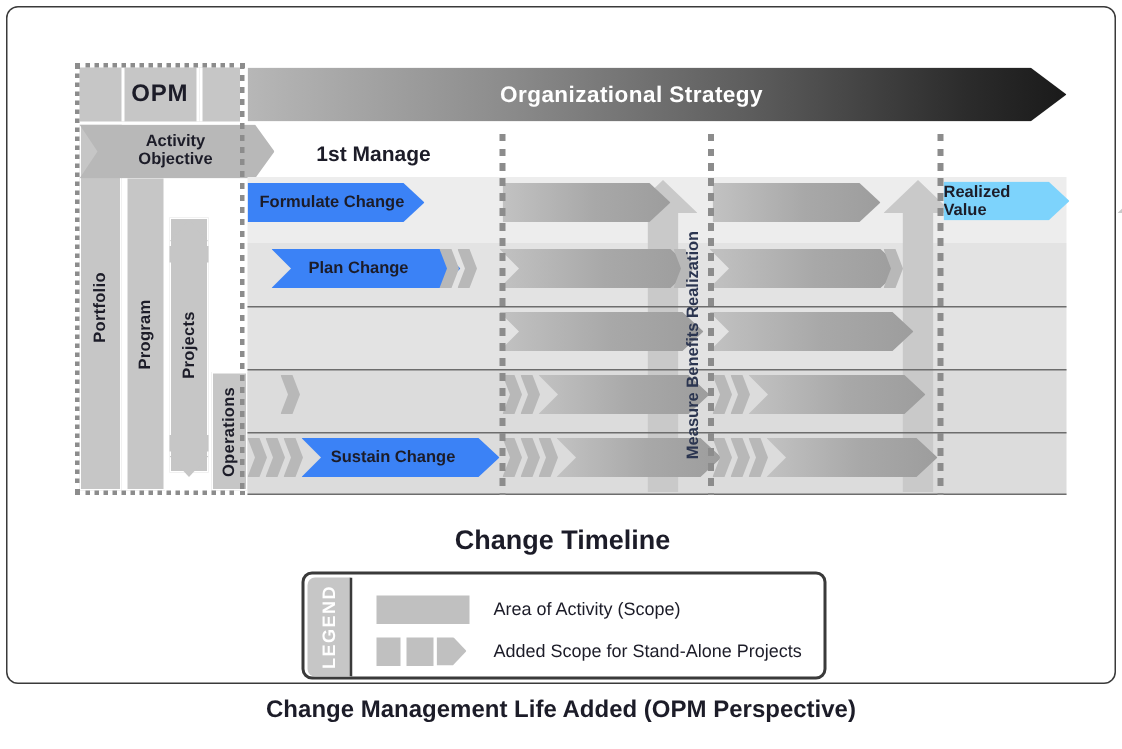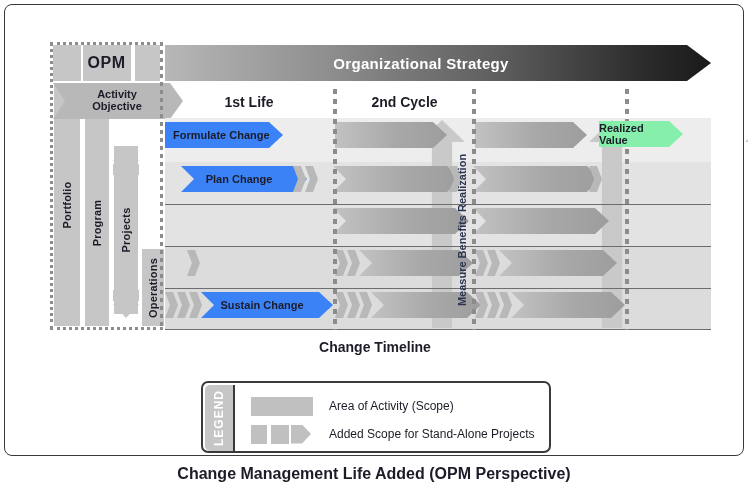--- a/index.html
+++ b/index.html
@@ -157,32 +157,32 @@
     width:16px; height:200px;
     display:flex; align-items:center; justify-content:center;
   }
   #mbr span {
     transform: rotate(-90deg); white-space:nowrap;
     font-size:11px; font-weight:bold; color:#2b3550;
   }
 
   
   #realized {
-    position:absolute; left:594px; top:116px;
+    position:absolute; left:624px; top:116px;
     width:84px; height:26px;
-    background:#86efac;
+    background:#7dd3fc;
     clip-path: polygon(0 0, calc(100% - 14px) 0, 100% 50%, calc(100% - 14px) 100%, 0 100%);
     display:flex; align-items:center; justify-content:center;
   }
   #realized span { font-size:11px; font-weight:bold; color:#1c1c28; padding-right:10px; }
 
   
   #timeline {
-    position:absolute; left:0; top:334px; width:740px;
-    text-align:center; font-size:14px; font-weight:bold; color:#1c1c28;
+    position:absolute; left:0; top:345px; width:740px;
+    text-align:center; font-size:18px; font-weight:bold; color:#1c1c28;
   }
 
   
   #legend {
     position:absolute; left:196px; top:376px;
     width:350px; height:72px;
     border:2px solid #3a3a3a; border-radius:7px;
     background:#fff;
   }
   #legend-tab {
@@ -253,24 +253,21 @@
 
   <div id="opm-dotted"></div>
   <div id="opm-dotted-right"></div>
 
   <div id="org-strategy">
     <span>Organizational Strategy</span>
   </div>
 
   <div id="cycle-row">
     <div class="cycle-h" style="left:0;width:168px;">
-      <span>1st Life</span>
-    </div>
-    <div class="cycle-h" style="left:172px;width:135px;">
-      <span>2nd Cycle</span>
+      <span>1st Manage</span>
     </div>
   </div>
 
   <div id="grid">
 
     <div class="band band-lt" style="top:0;   height:44px;"></div>
     <div class="band band-md" style="top:44px;height:42px;"></div>
     <div class="band band-md" style="top:86px;height:42px;"></div>
     <div class="band band-dk" style="top:128px;height:42px;"></div>
     <div class="band band-dk" style="top:170px;height:42px;"></div>

